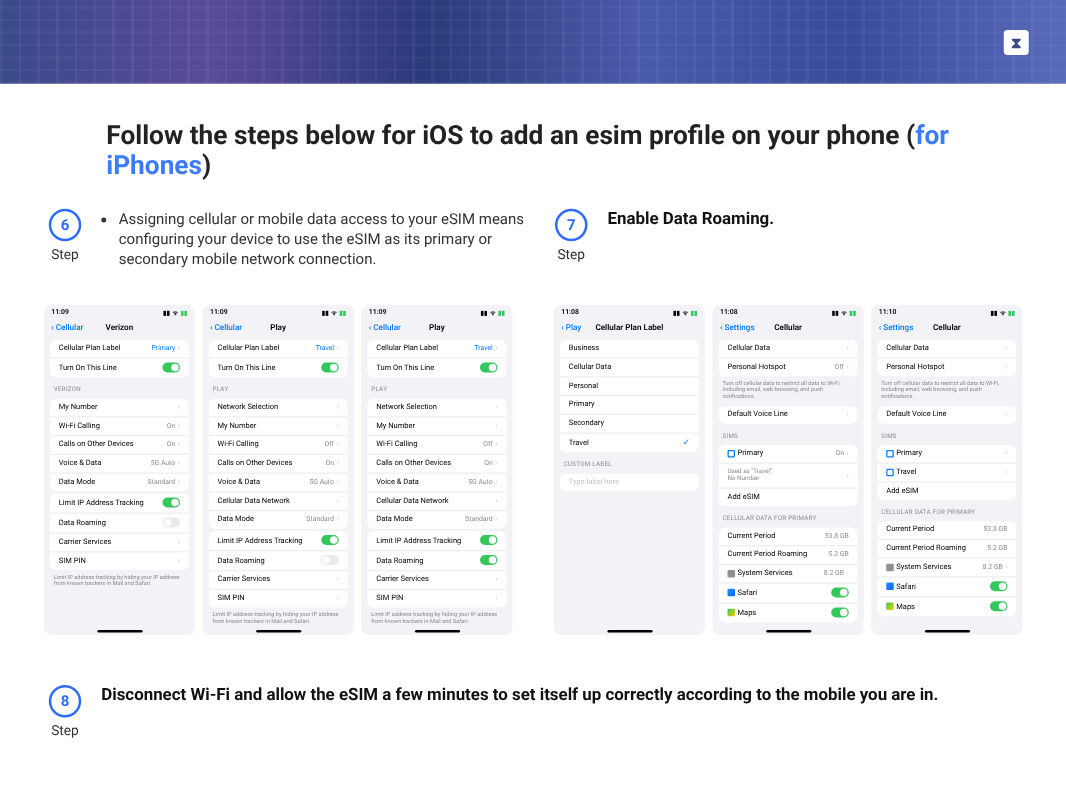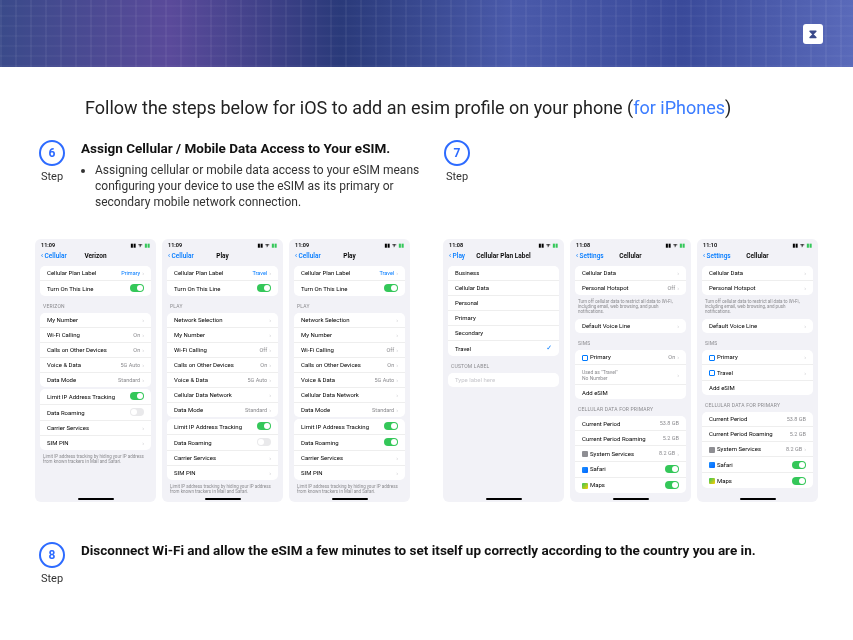--- a/index.html
+++ b/index.html
@@ -2,21 +2,21 @@
 <html><head>
 <meta charset="utf-8">
 <style>
   * { margin: 0; padding: 0; box-sizing: border-box; }
   body { font-family: -apple-system, BlinkMacSystemFont, "Segoe UI", Roboto, Helvetica, Arial, sans-serif; background: #fff; width: 853px; }
   .banner { height: 67px; background: linear-gradient(90deg, #3a4a8a 0%, #5a4a9a 20%, #2a3a7a 40%, #4a5aaa 60%, #3a4a9a 80%, #5a6aba 100%); position: relative; display: flex; align-items: center; justify-content: flex-end; padding-right: 30px; }
   .banner::before { content: ""; position: absolute; inset: 0; background: repeating-linear-gradient(90deg, rgba(255,255,255,0.05) 0 2px, transparent 2px 15px), repeating-linear-gradient(0deg, rgba(255,255,255,0.03) 0 2px, transparent 2px 10px); }
   .brand { color: #fff; font-weight: 700; font-size: 20px; display: flex; align-items: center; gap: 8px; z-index: 1; }
   .brand-icon { display: inline-flex; width: 20px; height: 20px; background: #fff; border-radius: 3px; align-items: center; justify-content: center; color: #3a4a8a; font-size: 12px; font-weight: 900; }
   .page { padding: 30px 35px 30px 35px; }
-  .headline { font-size: 18px; font-weight: 400; color: #222; margin-bottom: 22px; margin-left: 50px; }
+  .headline { font-size: 21px; font-weight: 700; color: #222; margin-bottom: 22px; margin-left: 50px; }
   .headline a { color: #3b7cff; text-decoration: none; }
   .steps-row { display: flex; gap: 0; }
   .step-col { display: flex; gap: 12px; }
   .step-col.left { width: 405px; }
   .step-col.right { width: 378px; }
   .step-badge { width: 26px; height: 26px; border-radius: 50%; border: 2px solid #2d6bff; background: #fff; color: #2d6bff; display: flex; align-items: center; justify-content: center; font-weight: 700; font-size: 12px; flex-shrink: 0; }
   .step-label { font-size: 11px; text-align: left; margin-top: 4px; color: #333; }
   .step-badge-wrap { display: flex; flex-direction: column; align-items: center; width: 34px; flex-shrink: 0; }
   .step-content h3 { font-size: 13.5px; font-weight: 700; color: #111; margin-bottom: 6px; }
   .step-content ul { padding-left: 14px; }
@@ -72,31 +72,33 @@
   </h2>
 
   <div class="steps-row">
 
     <div class="step-col left">
       <div class="step-badge-wrap">
         <div class="step-badge">6</div>
         <div class="step-label">Step</div>
       </div>
       <div class="step-content">
-        <h3>Assign Cellular / Mobile Data Access to Your eSIM.</h3>
         <ul>
             <li>Assigning cellular or mobile data access to your eSIM means configuring your device to use the eSIM as its primary or secondary mobile network connection.</li>
           </ul>
       </div>
     </div>
 
     <div class="step-col right">
       <div class="step-badge-wrap">
         <div class="step-badge">7</div>
         <div class="step-label">Step</div>
+      </div>
+      <div class="step-content">
+        <h3>Enable Data Roaming.</h3>
       </div>
     </div>
   </div>
 
   <div class="screens-container">
 
     <div class="screens group-left">
 
       <div class="phone">
         <div class="statusbar">
@@ -604,17 +606,17 @@
       </div>
     </div>
   </div>
 
   <div class="step8-row">
     <div class="step-badge-wrap">
       <div class="step-badge">8</div>
       <div class="step-label">Step</div>
     </div>
     <div class="step-content">
-      <h3>Disconnect Wi-Fi and allow the eSIM a few minutes to set itself up correctly according to the country you are in.</h3>
+      <h3>Disconnect Wi-Fi and allow the eSIM a few minutes to set itself up correctly according to the mobile you are in.</h3>
     </div>
   </div>
 
 </div>
 
 </body></html>

